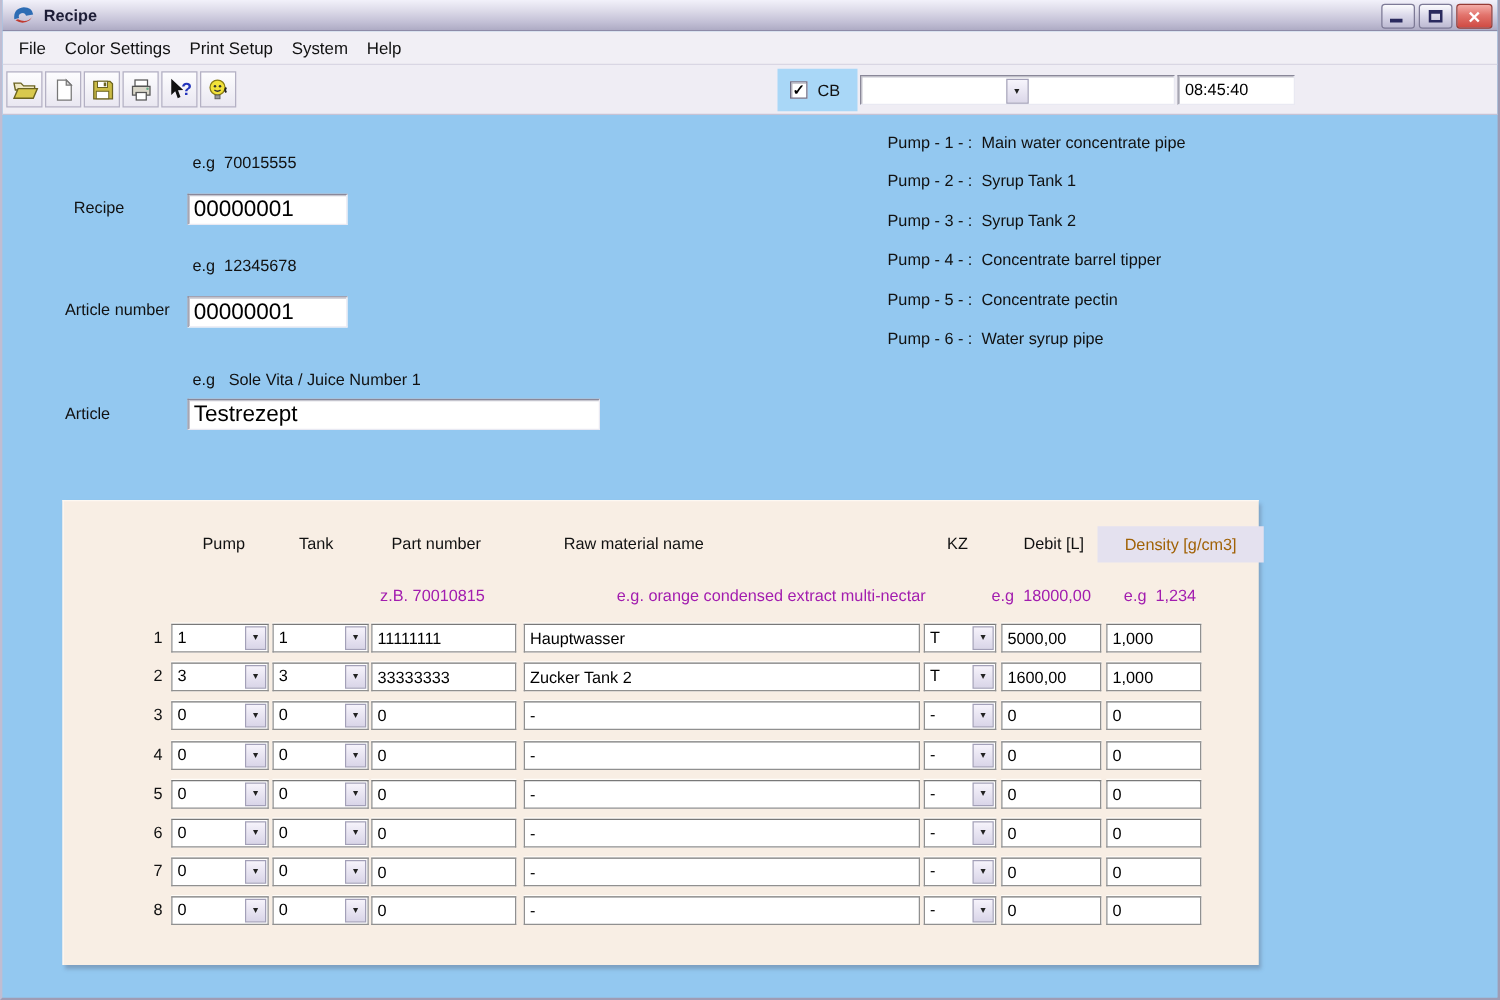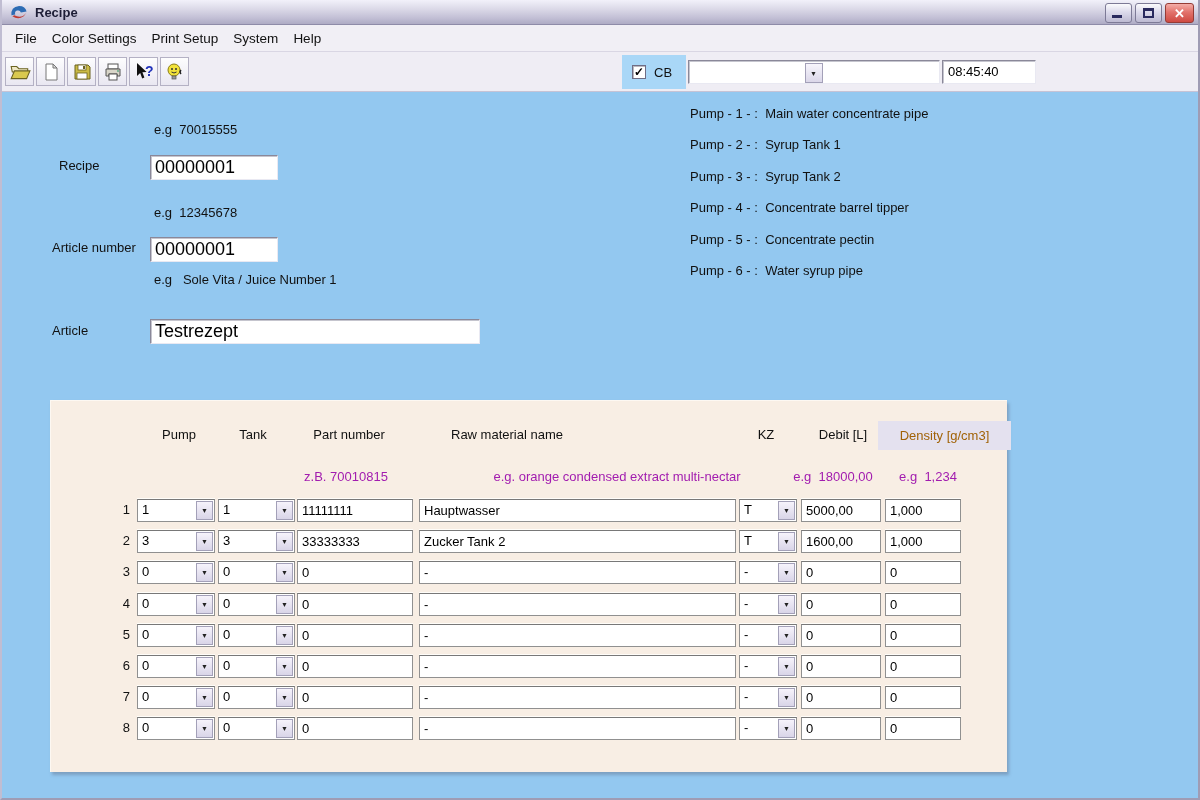--- a/index.html
+++ b/index.html
@@ -39,21 +39,21 @@
   .combo-btn{width:18px;height:20px;margin-right:1px;border:1px solid #a3a0b8;
              background:linear-gradient(180deg,#f7f5fc,#dbd7e9);display:flex;align-items:center;justify-content:center;
              font-size:7px;color:#222;line-height:1;}
   .time-field{position:absolute;left:940px;top:8px;width:94px;height:24px;font-size:13px;padding:3px 0 0 5px;color:#000;}
   
   .client{position:absolute;left:0;top:92px;width:100%;height:708px;background:#93C8F0;}
   .hint{position:absolute;font-size:13px;color:#111;white-space:pre;}
   .flabel{position:absolute;font-size:13px;color:#111;}
   .finput{position:absolute;height:25px;font-size:18px;padding:2px 4px;color:#000;outline:none;}
   .legend{position:absolute;left:688px;top:14px;}
-  .legend-item{height:31.4px;font-size:13px;color:#111;white-space:pre;}
+  .legend-item{height:31.4px;font-size:13px;color:#111;white-space:pre;margin-left:20px;}
   
   .panel{position:absolute;left:48px;top:308px;width:957px;height:372px;background:#f8eee4;
          border-top:1px solid #fdf8f2;border-left:1px solid #fdf8f2;
          box-shadow:2px 3px 3px rgba(90,100,125,.4);}
   .thead{position:absolute;top:26px;font-size:13px;color:#111;transform:translateX(-50%);white-space:nowrap;}
   .thead.left{transform:none;}
   .thead-hl{position:absolute;top:20px;left:827px;width:133px;height:29px;background:#e4e1ef;
             font-size:13px;color:#a16207;display:flex;align-items:center;justify-content:center;white-space:nowrap;}
   .thint{position:absolute;top:68px;font-size:13px;color:#a21caf;transform:translateX(-50%);white-space:pre;}
   .rows{position:absolute;top:98px;left:0;width:100%;}
@@ -166,21 +166,21 @@
   <div class="client">
 
     <div class="hint" style="left:152px;top:30px">e.g  70015555</div>
     <div class="flabel" style="left:57px;top:66px">Recipe</div>
     <input class="finput sunken" style="left: 148px; top: 63px; width: 128px;" value="00000001">
 
     <div class="hint" style="left:152px;top:113px">e.g  12345678</div>
     <div class="flabel" style="left:50px;top:148px">Article number</div>
     <input class="finput sunken" style="left: 148px; top: 145px; width: 128px;" value="00000001">
 
-    <div class="hint" style="left:152px;top:180px">e.g   Sole Vita / Juice Number 1</div>
+    <div class="hint" style="left:152px;top:204px">e.g   Sole Vita / Juice Number 1</div>
     <div class="flabel" style="left:50px;top:231px">Article</div>
     <input class="finput sunken" style="left: 148px; top: 227px; width: 330px;" value="Testrezept">
 
     <div class="legend">
 
     <div class="legend-item">Pump - 1 - :  Main water concentrate pipe</div>
         <div class="legend-item">Pump - 2 - :  Syrup Tank 1</div>
         <div class="legend-item">Pump - 3 - :  Syrup Tank 2</div>
         <div class="legend-item">Pump - 4 - :  Concentrate barrel tipper</div>
         <div class="legend-item">Pump - 5 - :  Concentrate pectin</div>

